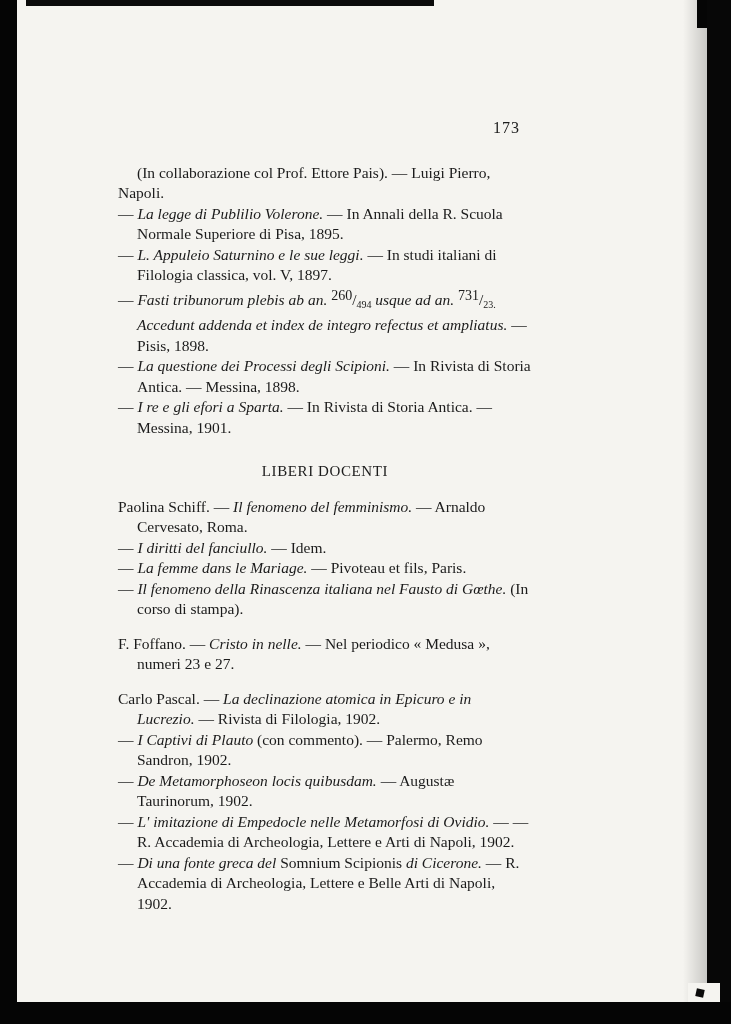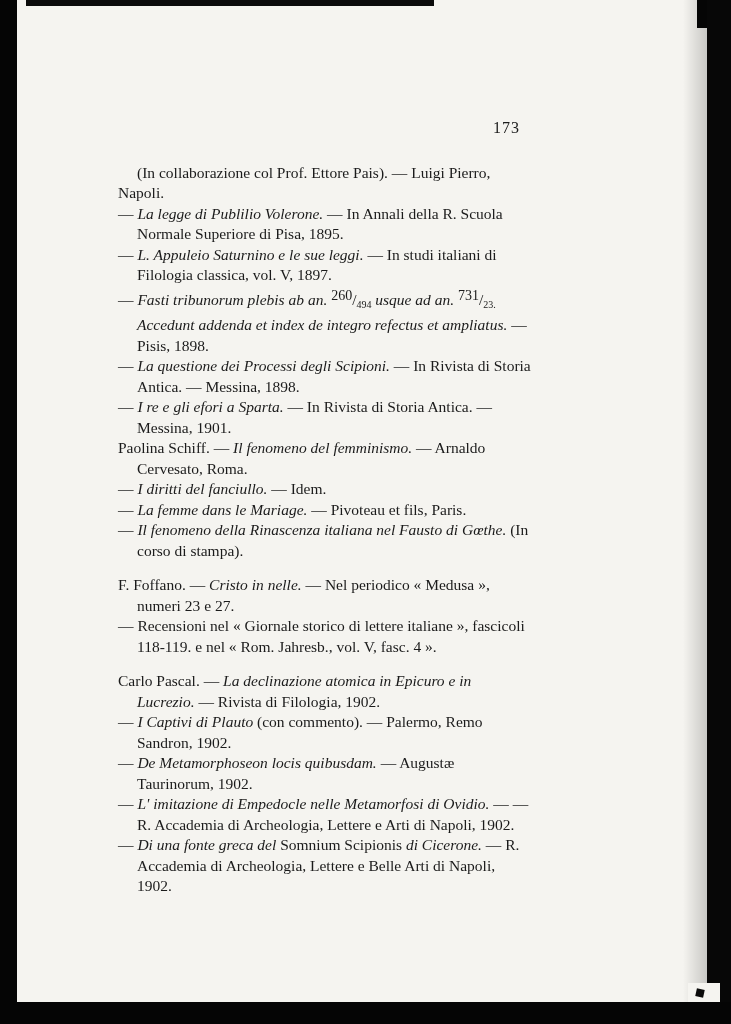--- a/index.html
+++ b/index.html
@@ -44,33 +44,33 @@
     <p class="para hang"><span>— </span><span class="it">La legge di Publilio Volerone.</span><span> — In Annali della R. Scuola Normale Superiore di Pisa, 1895.</span></p>
 
     <p class="para hang"><span>— </span><span class="it">L. Appuleio Saturnino e le sue leggi.</span><span> — In studi italiani di Filologia classica, vol. V, 1897.</span></p>
 
     <p class="para hang"><span>— </span><span class="it">Fasti tribunorum plebis ab an. </span><span class="fr-top">260</span><span>/</span><span class="fr-bot">494</span><span class="it"> usque ad an. </span><span class="fr-top">731</span><span>/</span><span class="fr-bot">23.</span><span class="it"> Accedunt addenda et index de integro refectus et ampliatus.</span><span> — Pisis, 1898.</span></p>
 
     <p class="para hang"><span>— </span><span class="it">La questione dei Processi degli Scipioni.</span><span> — In Rivista di Storia Antica. — Messina, 1898.</span></p>
 
     <p class="para hang"><span>— </span><span class="it">I re e gli efori a Sparta.</span><span> — In Rivista di Storia Antica. — Messina, 1901.</span></p>
 
+    <h2 class="heading">LIBERI DOCENTI</h2>
 
     <p class="para hang"><span class="bd">Paolina Schiff.</span><span> — </span><span class="it">Il fenomeno del femminismo.</span><span> — Arnaldo Cervesato, Roma.</span></p>
 
     <p class="para hang"><span>— </span><span class="it">I diritti del fanciullo.</span><span> — Idem.</span></p>
 
 
     <p class="para hang"><span>— </span><span class="it">La femme dans le Mariage.</span><span> — Pivoteau et fils, Paris.</span></p>
 
     <p class="para hang"><span>— </span><span class="it">Il fenomeno della Rinascenza italiana nel Fausto di Gœthe.</span><span> (In corso di stampa).</span></p>
 
     <p class="para hang mt-sec"><span class="bd">F. Foffano.</span><span> — </span><span class="it">Cristo in nelle.</span><span> — Nel periodico « Medusa », numeri 23 e 27.</span></p>
 
-    <p class="para hang"><span>— </span><span>Recensioni nel « Giornale storico di lettere italiane », fascicoli 118-119. e nel « Rom. Jahresb., vol. V, fasc. 4 ».</span></p>
 
     <p class="para hang mt-sec"><span class="bd">Carlo Pascal.</span><span> — </span><span class="it">La declinazione atomica in Epicuro e in Lucrezio.</span><span> — Rivista di Filologia, 1902.</span></p>
 
     <p class="para hang"><span>— </span><span class="it">I Captivi di Plauto</span><span> (con commento). — Palermo, Remo Sandron, 1902.</span></p>
 
     <p class="para hang"><span>— </span><span class="it">De Metamorphoseon locis quibusdam.</span><span> — Augustæ Taurinorum, 1902.</span></p>
 
     <p class="para hang"><span>— </span><span class="it">L' imitazione di Empedocle nelle Metamorfosi di Ovidio.</span><span> — — R. Accademia di Archeologia, Lettere e Arti di Napoli, 1902.</span></p>
 
     <p class="para hang"><span>— </span><span class="it">Di una fonte greca del </span><span>Somnium Scipionis</span><span class="it"> di Cicerone.</span><span> — R. Accademia di Archeologia, Lettere e Belle Arti di Napoli, 1902.</span></p>

